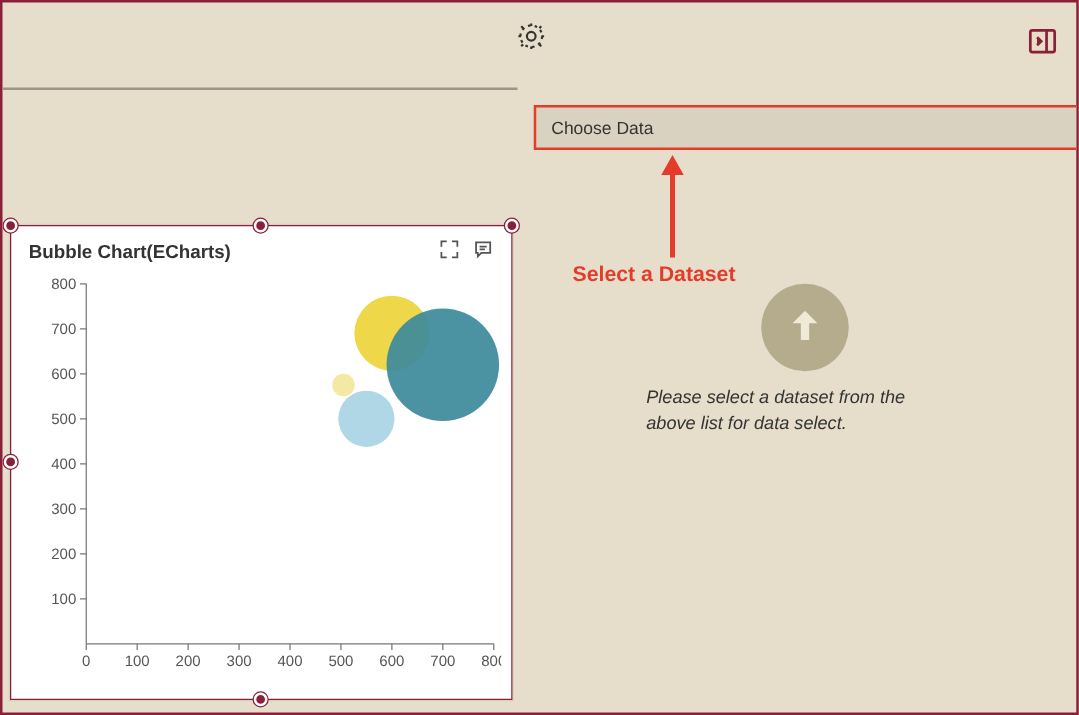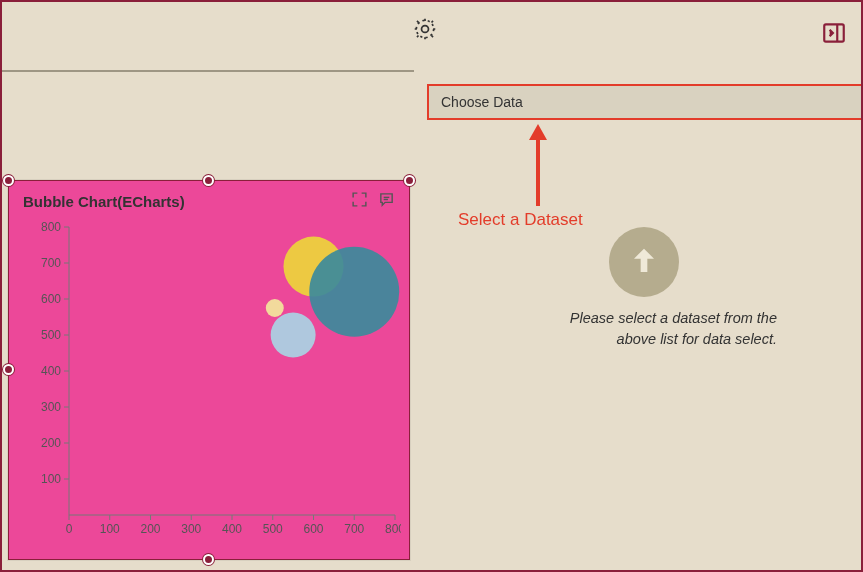--- a/index.html
+++ b/index.html
@@ -42,39 +42,39 @@
     color:#333; font-size:14px;
     cursor:pointer;
   }
   .chevron-down { width:14px; height:14px; display:flex; align-items:center; justify-content:center;}
   
   .anno-arrow {
     position:absolute; left:523px; top:122px;
   }
   .anno-label {
     position:absolute; left:456px; top:208px;
-    color:#e33c2a; font-weight:normal; font-size:17px;
+    color:#e33c2a; font-weight:bold; font-size:17px;
   }
   
   .upload-circle {
     position:absolute; left:607px; top:225px;
     width:70px; height:70px; border-radius:50%;
     background:#b5ac8e;
     display:flex; align-items:center; justify-content:center;
   }
   .empty-text {
     position:absolute; left:515px; top:306px; width:260px;
-    text-align:right; font-style:italic; font-size:14.5px;
+    text-align:left; font-style:italic; font-size:14.5px;
     color:#333; line-height:1.45;
   }
   
   .widget-frame {
     position:absolute; left:6px; top:178px;
     width:402px; height:380px;
-    background:#ec4899;
+    background:#ffffff;
     border:1px solid #8a1f3a;
     box-shadow:0 0 0 1px rgba(0,0,0,.06);
   }
   .sel-handle {
     position:absolute; width:11px; height:11px; border-radius:50%;
     background:#8a1f3a; border:2px solid #fff;
     box-shadow:0 0 0 1px #8a1f3a;
   }
   .widget-header {
     display:flex; align-items:center; justify-content:space-between;

